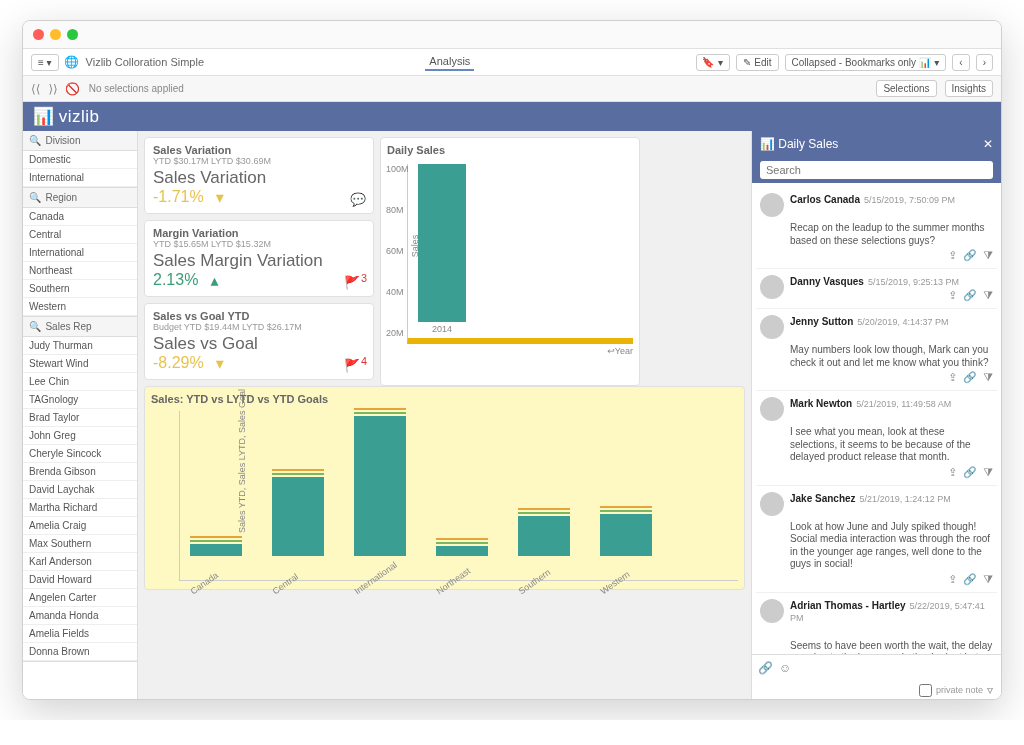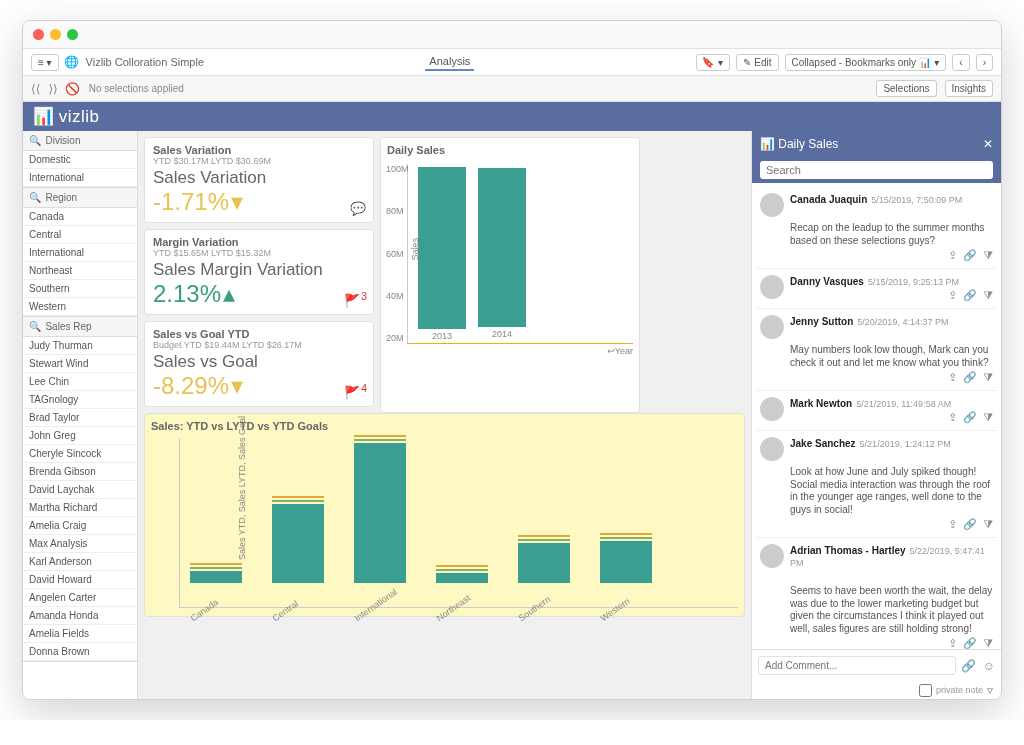--- a/index.html
+++ b/index.html
@@ -70,29 +70,29 @@
   flex: 1; display: flex; gap: 6px; padding: 6px; background: #f0f0f0; overflow:hidden;
 }
 .col-metrics { width: 230px; display: flex; flex-direction: column; }
 .panel {
   background: #fff; border: 1px solid #e0e0e0; border-radius: 4px;
   padding: 6px 8px; margin-bottom: 6px; position: relative;
 }
 .panel-title { font-size: 11px; color: #666; font-weight: 600; }
 .panel-sub { font-size: 9px; color: #999; }
 .metric-label { font-size: 17px; color: #666; margin-top: 2px; font-weight: 300; }
-.metric-val { font-size: 24px; font-weight: 400; display:flex;align-items:flex-start;gap:2px;}
+.metric-val { font-size: 16px; font-weight: 400; display:flex;align-items:flex-start;gap:12px;}
 .metric-val.neg { color: #e6c34e; }
 .metric-val.pos { color: #3a9e78; }
 .badge-icon { position:absolute; right:6px; bottom:6px; font-size:13px; }
 .col-chart1 { width: 260px; display:flex;flex-direction:column; }
 .chart-panel { background:#fff; border:1px solid #e0e0e0; border-radius:4px; padding:6px; flex:1;}
 .bar-chart {
-  display:flex; align-items:center; gap:12px;
-  height:180px; border-left:1px solid #ccc; border-bottom:1px solid #eab308;
+  display:flex; align-items:flex-start; gap:36px;
+  height:180px; border-left:1px solid #ccc; border-bottom:6px solid #eab308;
   padding:0 10px; margin:8px 0 2px 20px; position:relative;
 }
 .bar { width:48px; display:flex;flex-direction:column;align-items:center;}
 .bar .fill{ width:100%; background:#3a9e92;}
 .bar .lbl{ font-size:9px; color:#888; margin-top:2px;}
 .yaxis { position:absolute; left:-22px; font-size:9px; color:#888; display:flex;flex-direction:column;justify-content:space-between;height:100%;}
 .yaxis-lbl { position:absolute; left:-4px; top:50%; transform:rotate(-90deg) translateX(10px); font-size:9px;color:#888;}
 .chart-footer{display:flex;justify-content:flex-end;font-size:9px;color:#888;}
 .bottom { background:#fef9c3;border:1px solid #e0e0e0;border-radius:4px;padding:6px;}
 .bottom-chart-area{
@@ -213,21 +213,21 @@
             <div class="sb-item">Stewart Wind</div>
             <div class="sb-item">Lee Chin</div>
             <div class="sb-item">TAGnology</div>
             <div class="sb-item">Brad Taylor</div>
             <div class="sb-item">John Greg</div>
             <div class="sb-item">Cheryle Sincock</div>
             <div class="sb-item">Brenda Gibson</div>
             <div class="sb-item">David Laychak</div>
             <div class="sb-item">Martha Richard</div>
             <div class="sb-item">Amelia Craig</div>
-            <div class="sb-item">Max Analysis</div>
+            <div class="sb-item">Max Southern</div>
             <div class="sb-item">Karl Anderson</div>
             <div class="sb-item">David Howard</div>
             <div class="sb-item">Angelen Carter</div>
             <div class="sb-item">Amanda Honda</div>
             <div class="sb-item">Amelia Fields</div>
             <div class="sb-item">Donna Brown</div>
           </div>
       </div>
     </div>
 
@@ -272,24 +272,20 @@
               <div class="panel-title">Daily Sales</div>
               <div class="bar-chart" id="chart1-bars">
                 <div class="yaxis" id="chart1-y">
                     <span>100M</span>
                     <span>80M</span>
                     <span>60M</span>
                     <span>40M</span>
                     <span>20M</span>
                   </div>
                 <span class="yaxis-lbl">Sales</span>
-              <div class="bar">
-                    <div class="fill" style="height: 162px;"></div>
-                    <div class="lbl">2013</div>
-                  </div>
                   <div class="bar">
                     <div class="fill" style="height: 158.4px;"></div>
                     <div class="lbl">2014</div>
                   </div>
                 </div>
               <div class="chart-footer">↩ <span>Year</span></div>
             </div>
           </div>
         </div>
 
@@ -355,21 +351,21 @@
         <span>📊 <span>Daily Sales</span></span>
         <span>✕</span>
       </div>
       <div class="comments-search">
         <input placeholder="Search" style="">
       </div>
       <div class="comments-list" id="comments-list">
           <div class="comment">
             <div class="avatar"></div>
             <div class="cmt-body">
-              <div><span class="cmt-name">Canada Juaquin</span><span class="cmt-time">5/15/2019, 7:50:09 PM</span></div>
+              <div><span class="cmt-name">Carlos Canada</span><span class="cmt-time">5/15/2019, 7:50:09 PM</span></div>
               <div class="cmt-text">Recap on the leadup to the summer months based on these selections guys?</div>
               <div class="cmt-actions">
                 <span>⇪</span>
                 <span>🔗</span>
                 <span>⧩</span>
               </div>
             </div>
           </div>
           <div class="comment">
             <div class="avatar"></div>
@@ -391,20 +387,21 @@
                 <span>⇪</span>
                 <span>🔗</span>
                 <span>⧩</span>
               </div>
             </div>
           </div>
           <div class="comment">
             <div class="avatar"></div>
             <div class="cmt-body">
               <div><span class="cmt-name">Mark Newton</span><span class="cmt-time">5/21/2019, 11:49:58 AM</span></div>
+              <div class="cmt-text">I see what you mean, look at these selections, it seems to be because of the delayed product release that month.</div>
               <div class="cmt-actions">
                 <span>⇪</span>
                 <span>🔗</span>
                 <span>⧩</span>
               </div>
             </div>
           </div>
           <div class="comment">
             <div class="avatar"></div>
             <div class="cmt-body">
@@ -424,21 +421,20 @@
               <div class="cmt-text">Seems to have been worth the wait, the delay was due to the lower marketing budget but given the circumstances I think it played out well, sales figures are still holding strong!</div>
               <div class="cmt-actions">
                 <span>⇪</span>
                 <span>🔗</span>
                 <span>⧩</span>
               </div>
             </div>
           </div>
         </div>
       <div class="add-comment">
-        <input placeholder="Add Comment..." style="">
         <span class="icon-sm">🔗</span>
         <span class="icon-sm">☺</span>
       </div>
       <div class="priv">
         <input type="checkbox" style="">
         <span>private note</span>
         <span class="icon-sm">▿</span>
       </div>
     </div>
   </div>

